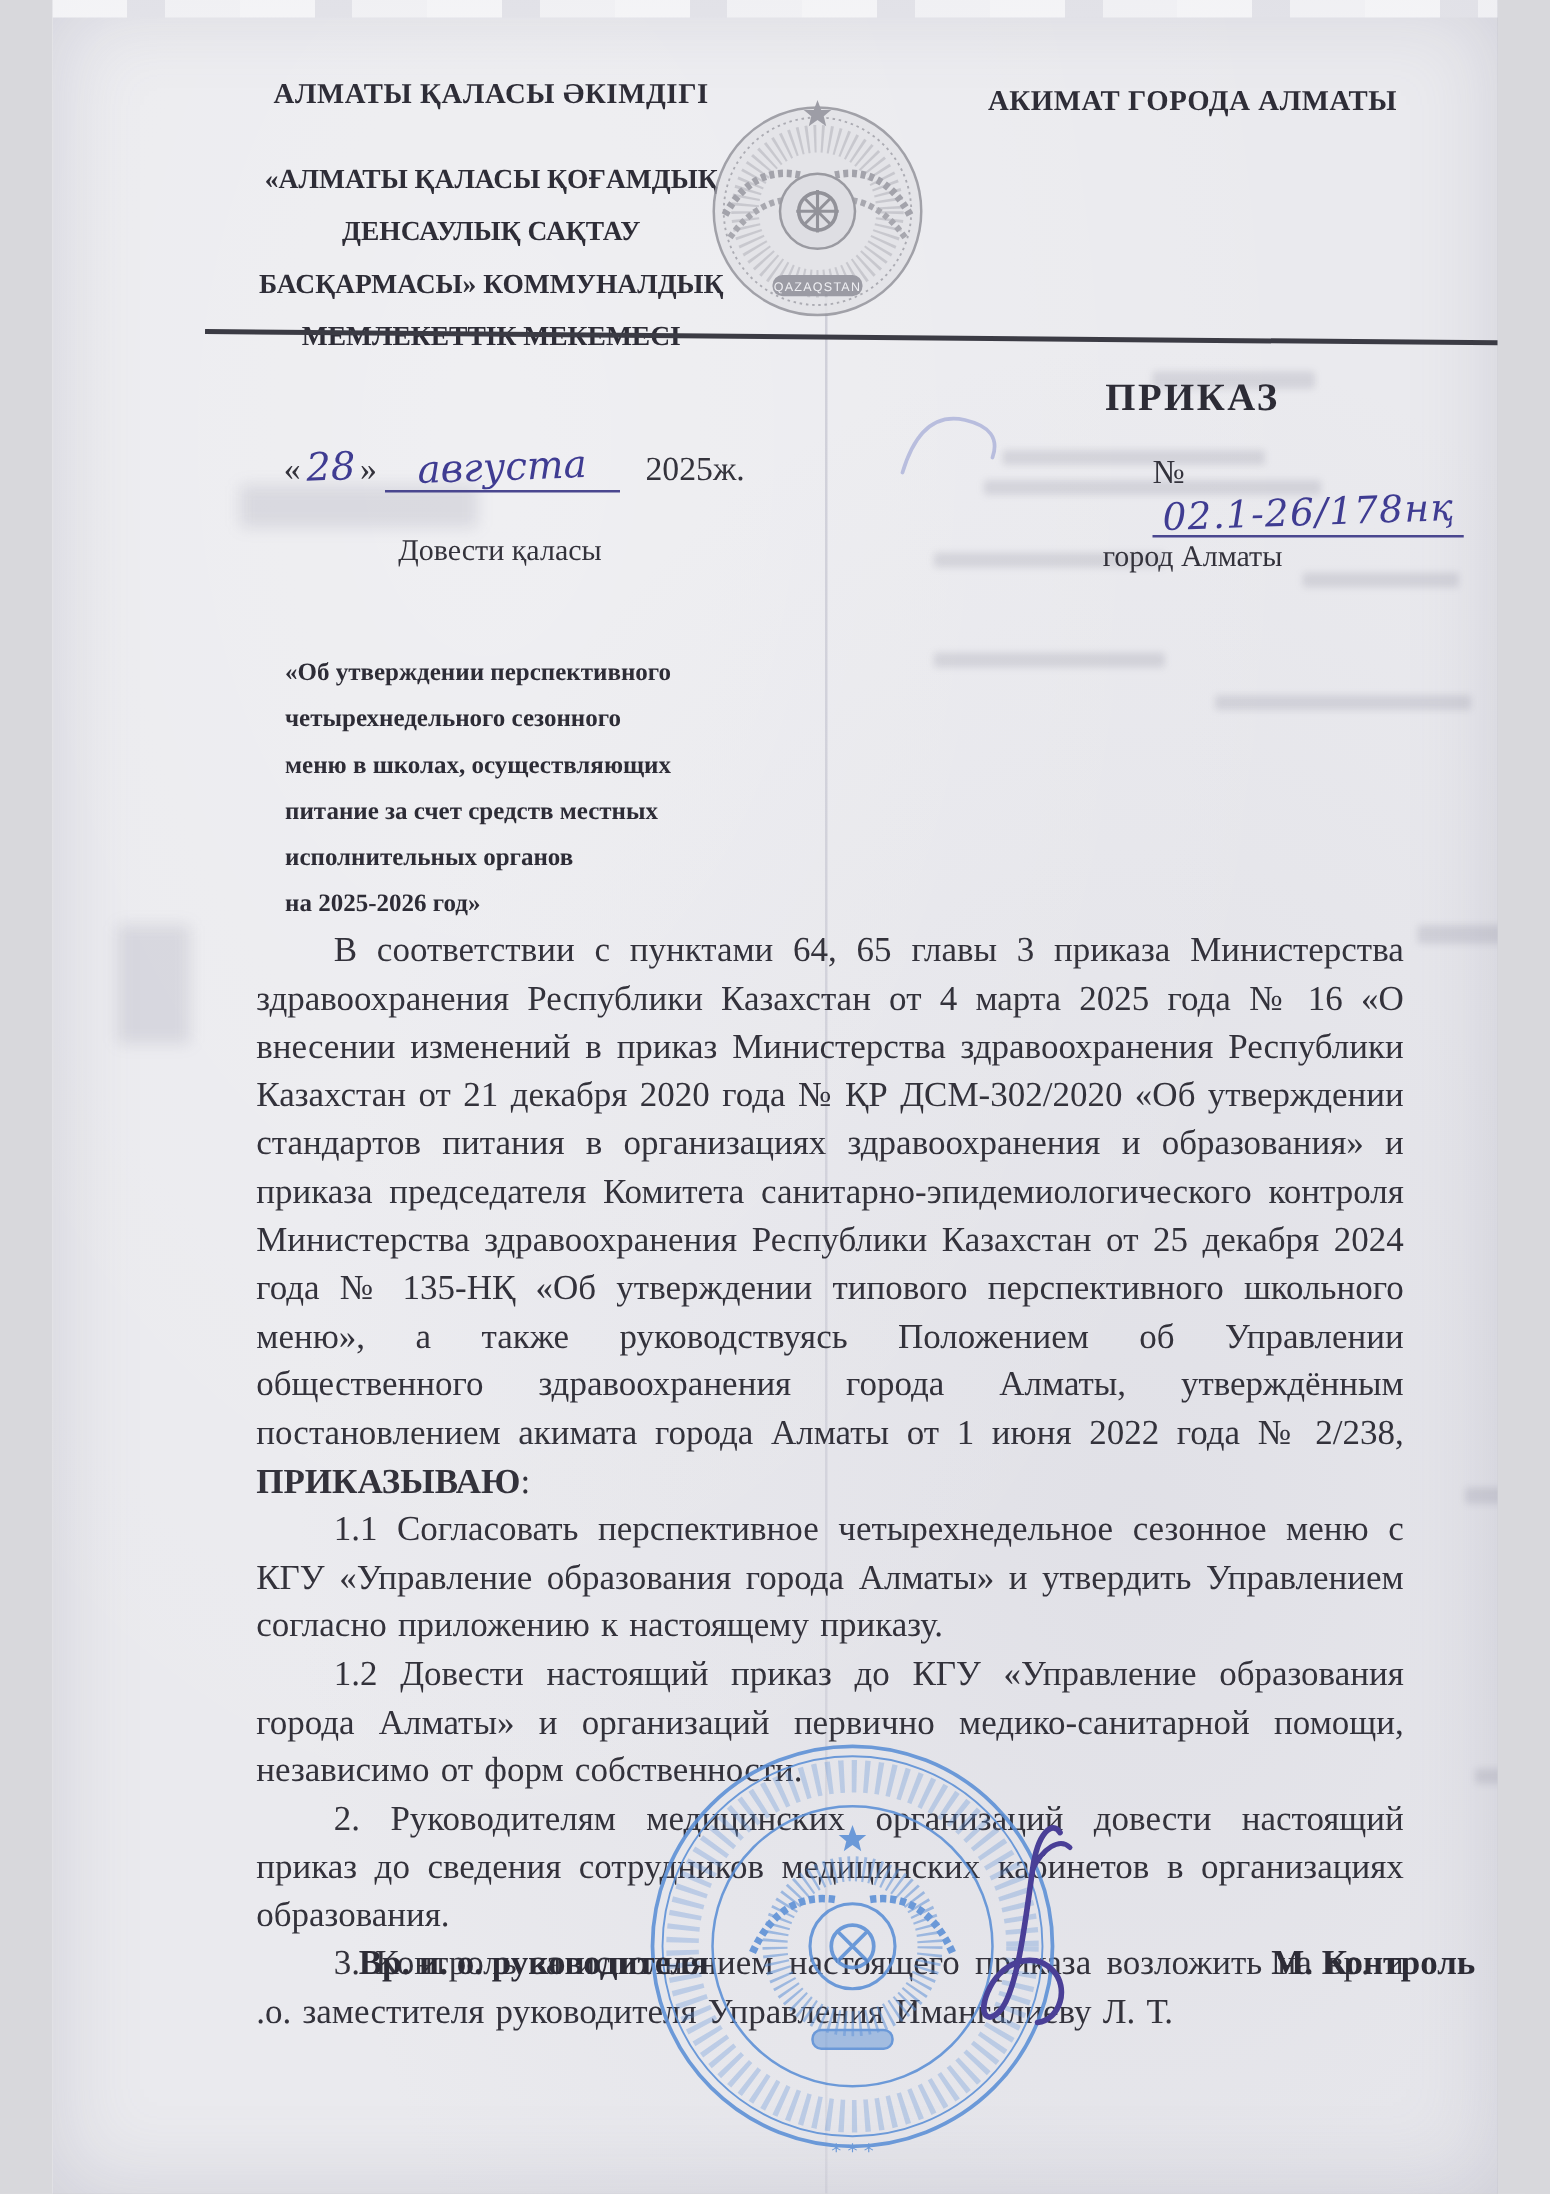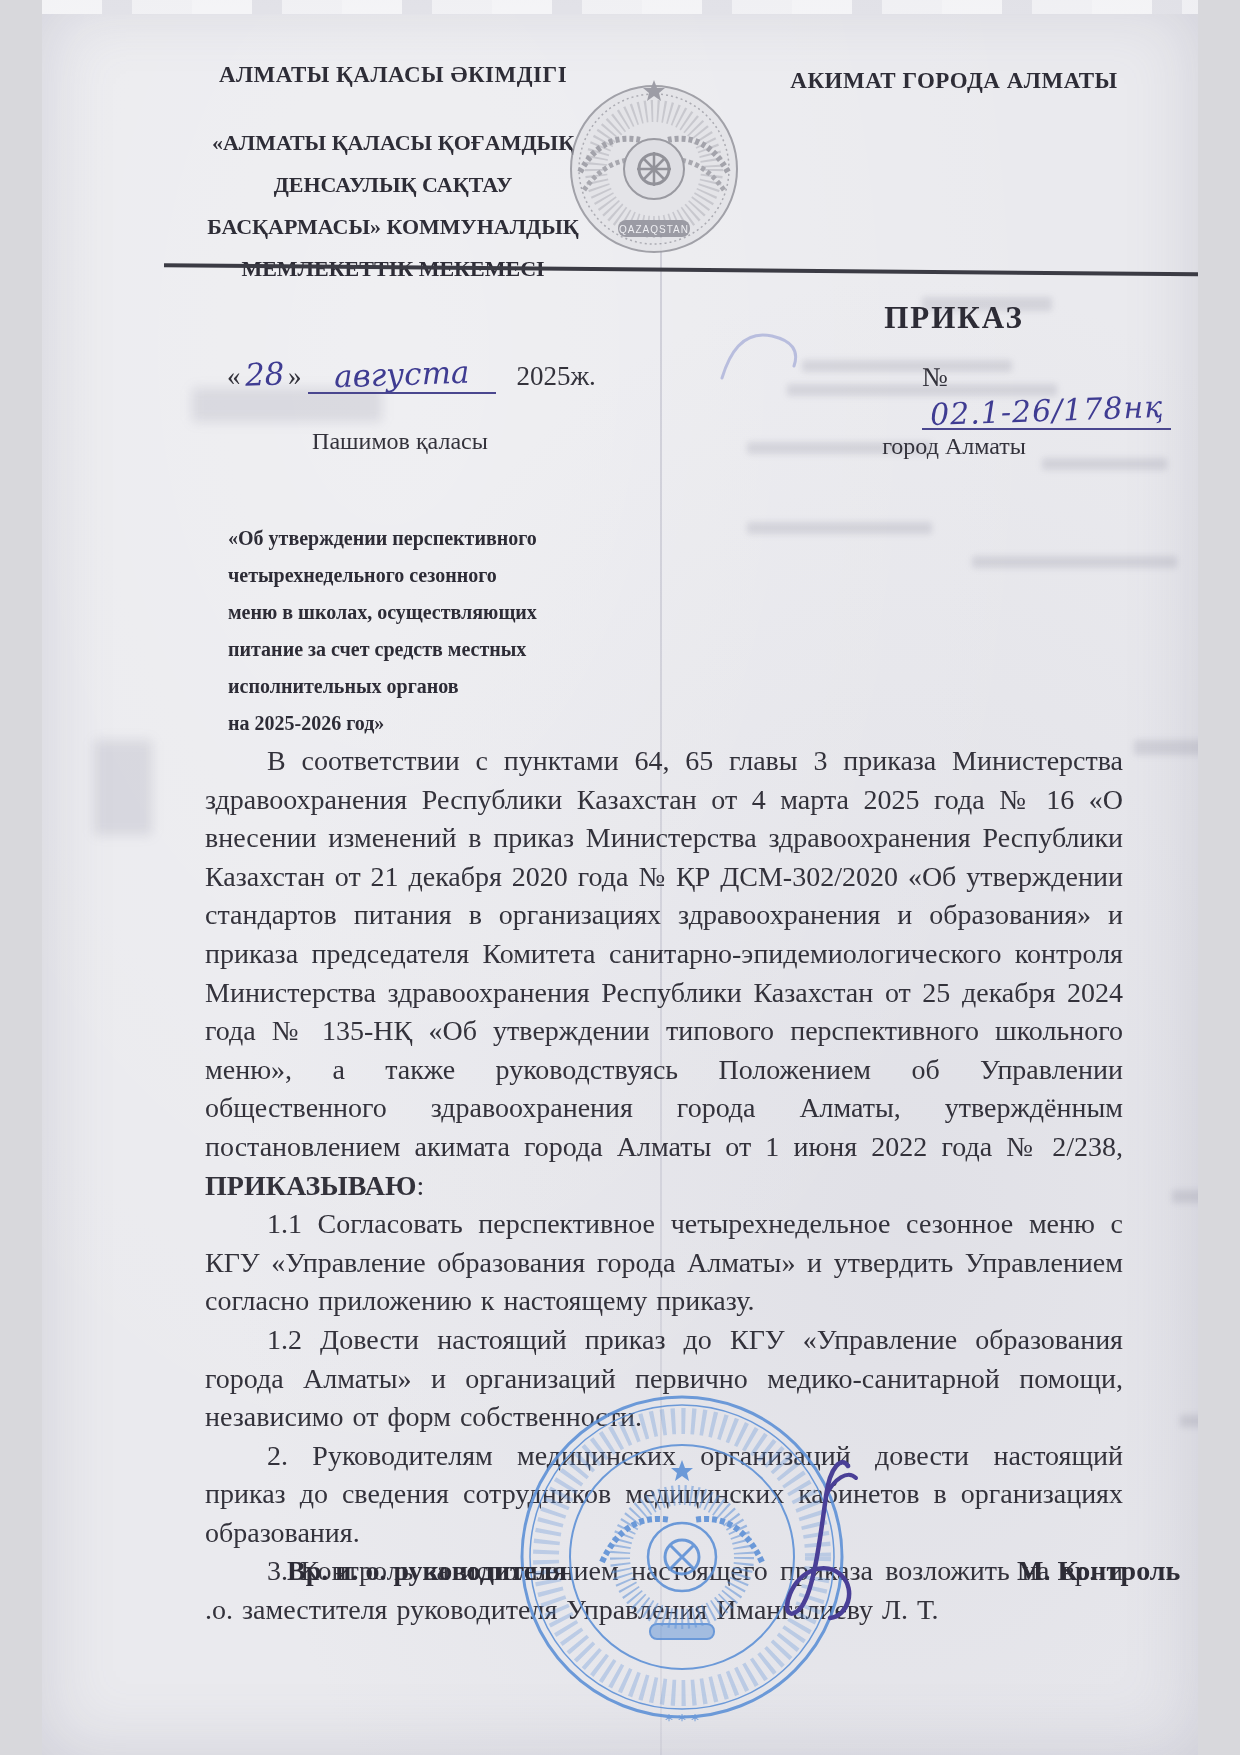--- a/index.html
+++ b/index.html
@@ -128,21 +128,21 @@
     <span>«</span><span class="hand hand-day">28</span><span>»</span>
     <span class="u-line"><span class="hand hand-month">августа</span></span>
     <span class="date-year">2025ж.</span>
   </div>
 
   <div class="num-line">
     <span>№</span>
     <span class="u-line"><span class="hand hand-num">02.1-26/178нқ</span></span>
   </div>
 
-  <div class="city-left">Пашимов қаласы</div>
+  <div class="city-left">Довести қаласы</div>
   <div class="city-right">город Алматы</div>
 
   <div class="doc-title">«Об утверждении перспективного
 четырехнедельного сезонного
 меню в школах, осуществляющих
 питание за счет средств местных
 исполнительных органов
 на 2025-2026 год»</div>
 
   <div class="body-text">

